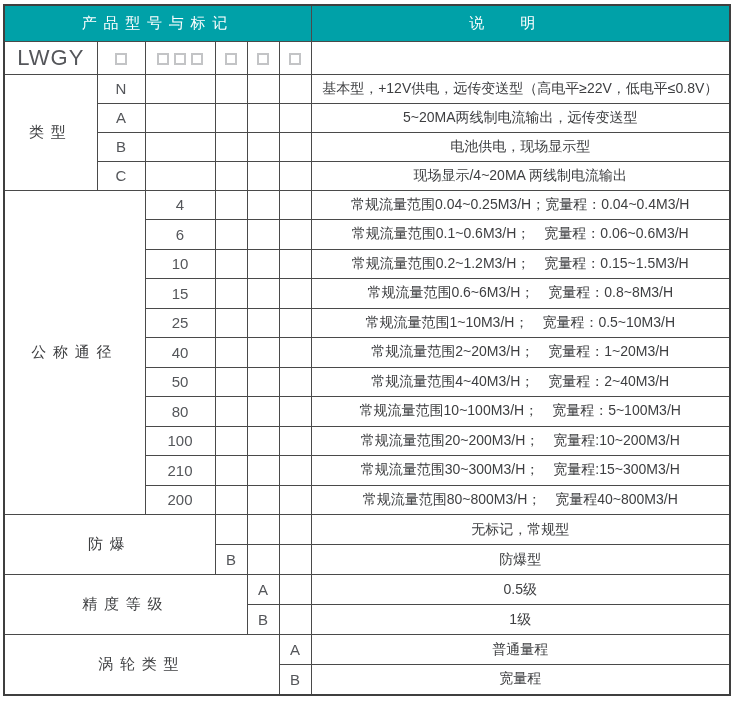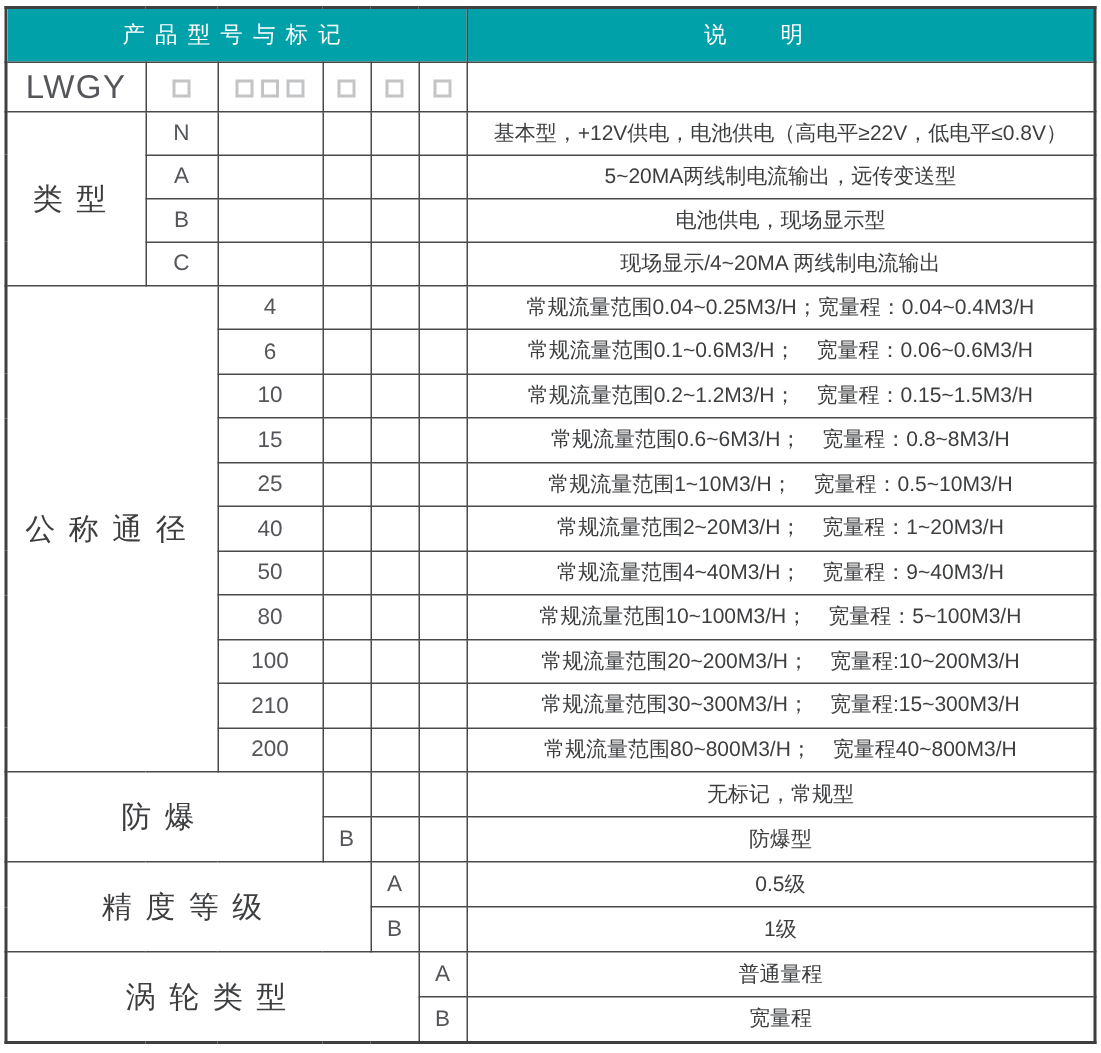--- a/index.html
+++ b/index.html
@@ -38,21 +38,21 @@
   tr.r-type{height:29px;}
   tr.r-dia{height:29.5px;}
   tr.r-bot{height:30px;}
   td.th{
     background:var(--header-bg);
     color:var(--header-fg);
     font-size:15px;
   }
   .ls-h{letter-spacing:.45em; text-indent:.45em;}
   .ls-shuo{letter-spacing:2.4em; text-indent:2.4em;text-align:center;}
-  .lbl{letter-spacing:.45em; text-indent:.45em; font-size:20px;}
+  .lbl{letter-spacing:.45em; text-indent:.45em; font-size:15px;}
   .model{color:var(--code); font-size:22px; letter-spacing:1px;}
   .code{color:var(--code); font-size:15px;}
   .desc{font-size:14px; color:var(--text);}
   .cb{
     display:inline-block;
     width:12px; height:12px;
     border:2px solid var(--checkbox-border);
     background:#fff;
     vertical-align:middle;
   }
@@ -103,21 +103,21 @@
 
   <tr class="r-type">
     <td rowspan="4">
       <span class="lbl">类型</span>
     </td>
     <td><span class="code">N</span></td>
     <td></td>
           <td></td>
           <td></td>
           <td></td>
-    <td><span class="desc">基本型，+12V供电，电池供电（高电平≥22V，低电平≤0.8V）</span></td>
+    <td><span class="desc">基本型，+12V供电，远传变送型（高电平≥22V，低电平≤0.8V）</span></td>
   </tr>
   <tr class="r-type">
     <td><span class="code">A</span></td>
     <td></td>
           <td></td>
           <td></td>
           <td></td>
     <td><span class="desc">5~20MA两线制电流输出，远传变送型</span></td>
   </tr>
   <tr class="r-type">
@@ -180,21 +180,21 @@
     <td></td>
           <td></td>
           <td></td>
     <td><span class="desc">常规流量范围2~20M3/H；　宽量程：1~20M3/H</span></td>
   </tr>
   <tr class="r-dia">
     <td><span class="code">50</span></td>
     <td></td>
           <td></td>
           <td></td>
-    <td><span class="desc">常规流量范围4~40M3/H；　宽量程：9~40M3/H</span></td>
+    <td><span class="desc">常规流量范围4~40M3/H；　宽量程：2~40M3/H</span></td>
   </tr>
   <tr class="r-dia">
     <td><span class="code">80</span></td>
     <td></td>
           <td></td>
           <td></td>
     <td><span class="desc">常规流量范围10~100M3/H；　宽量程：5~100M3/H</span></td>
   </tr>
   <tr class="r-dia">
     <td><span class="code">100</span></td>

